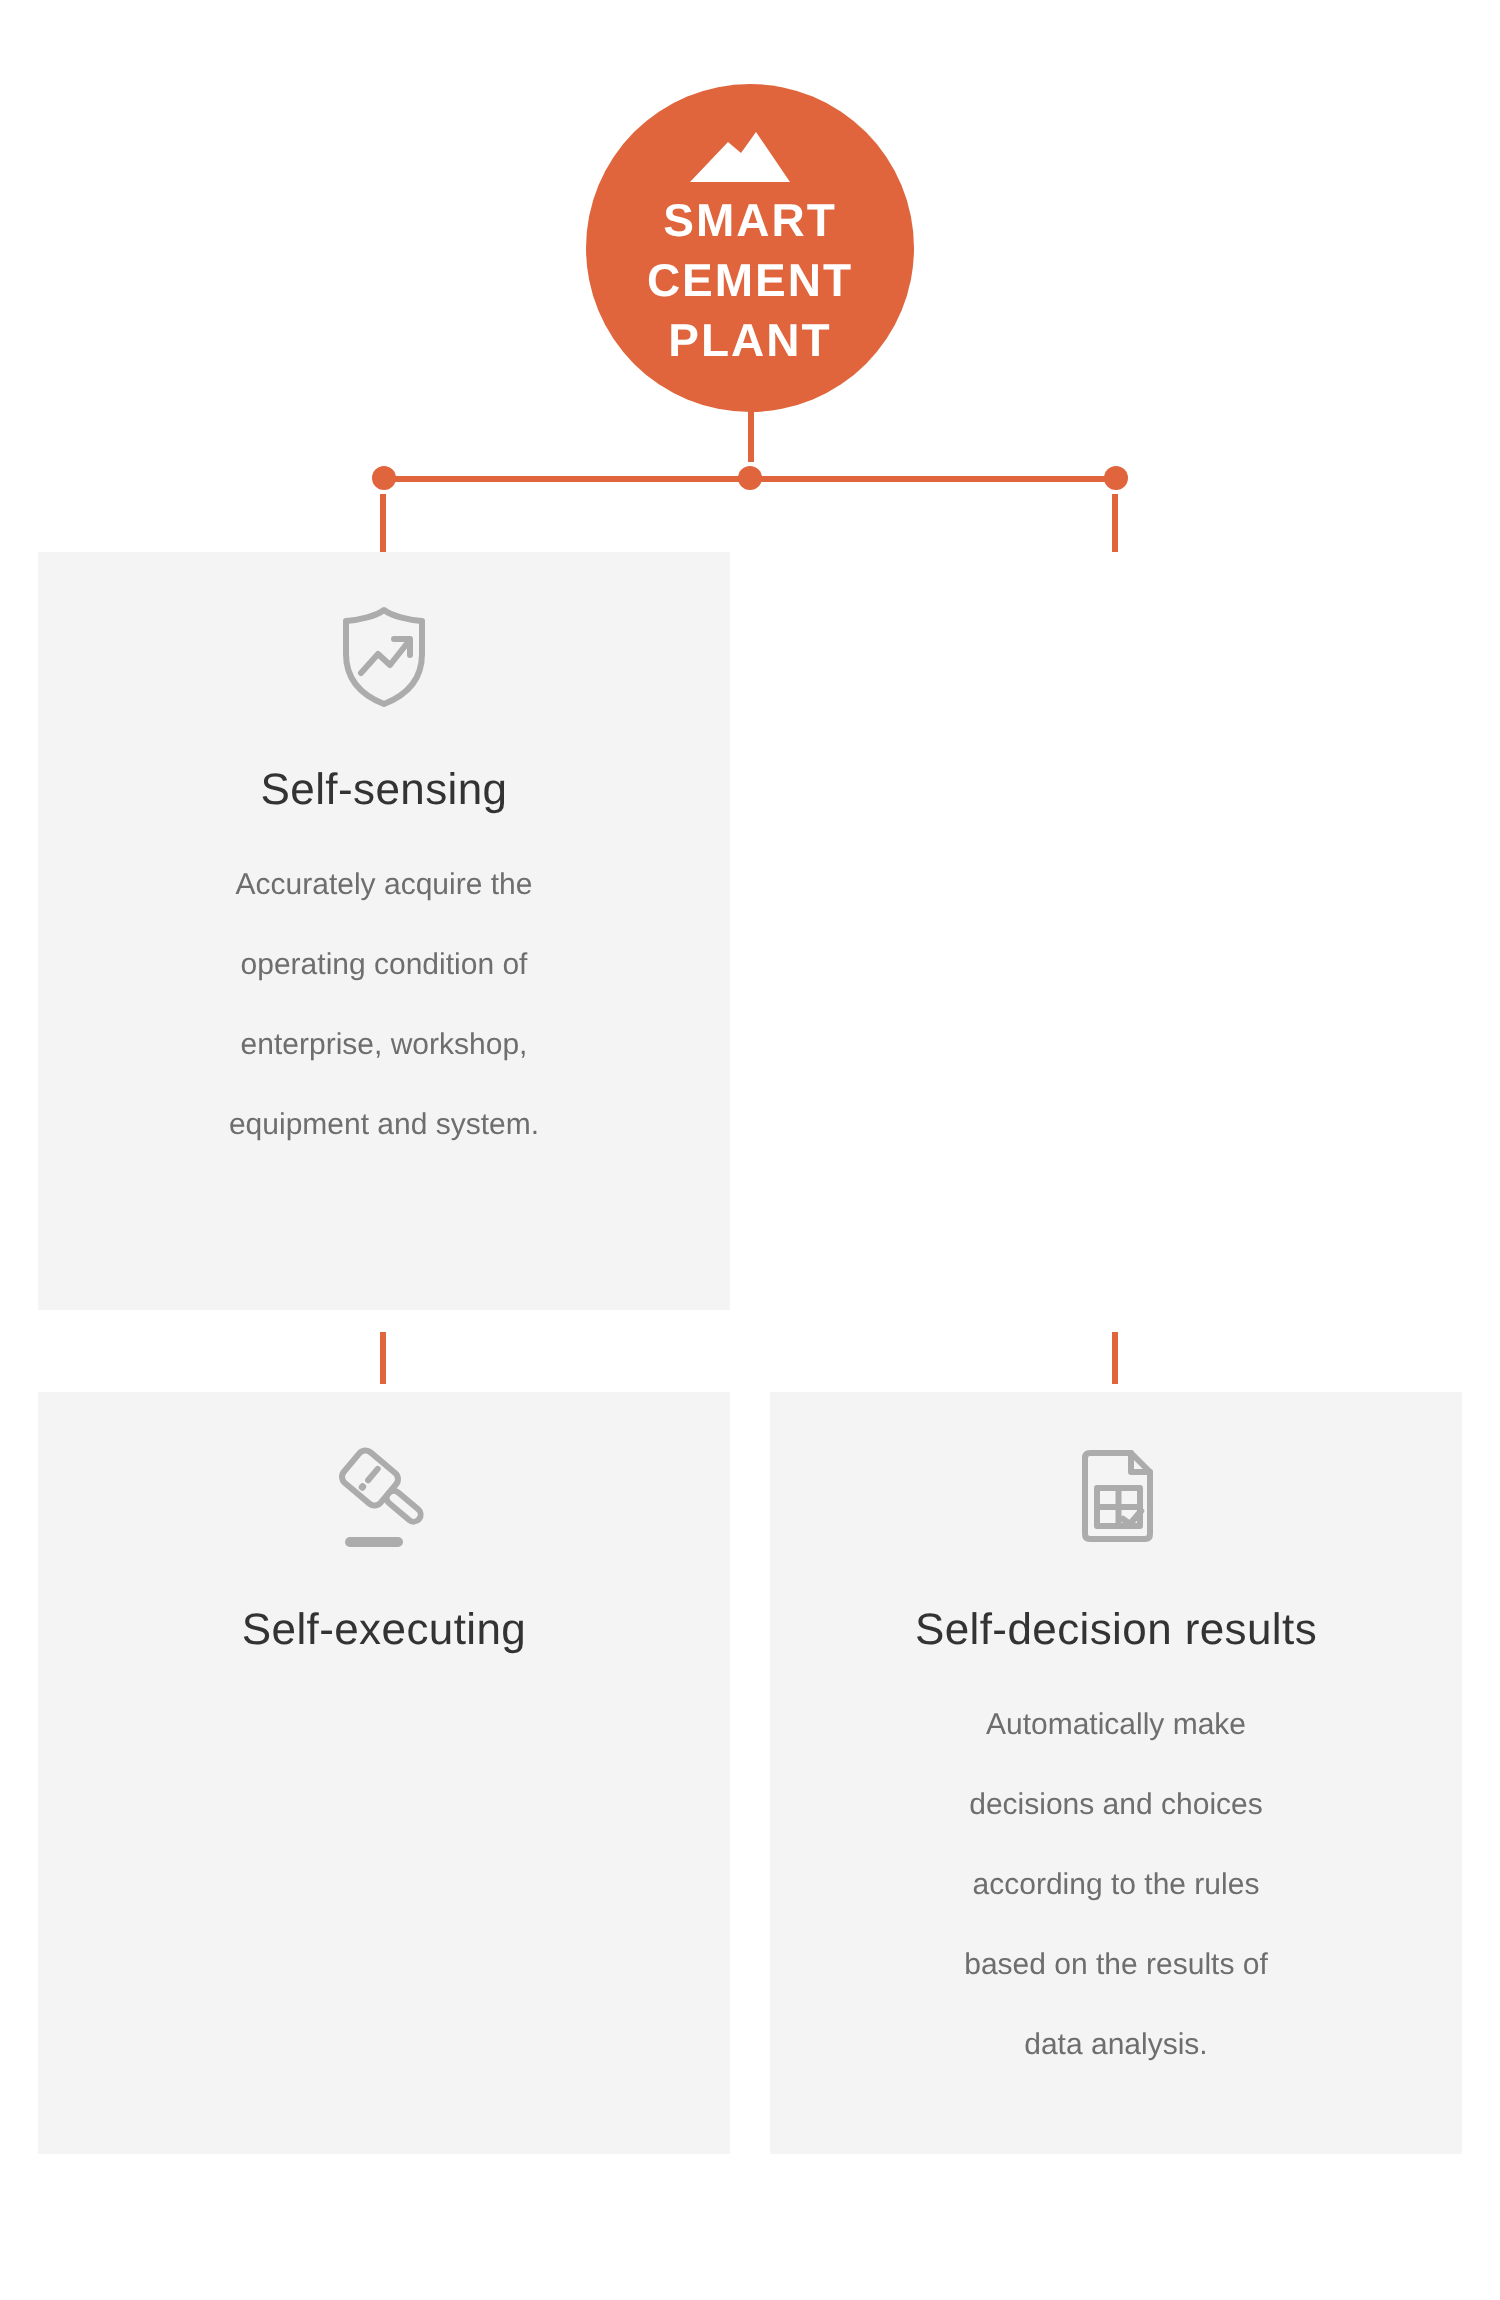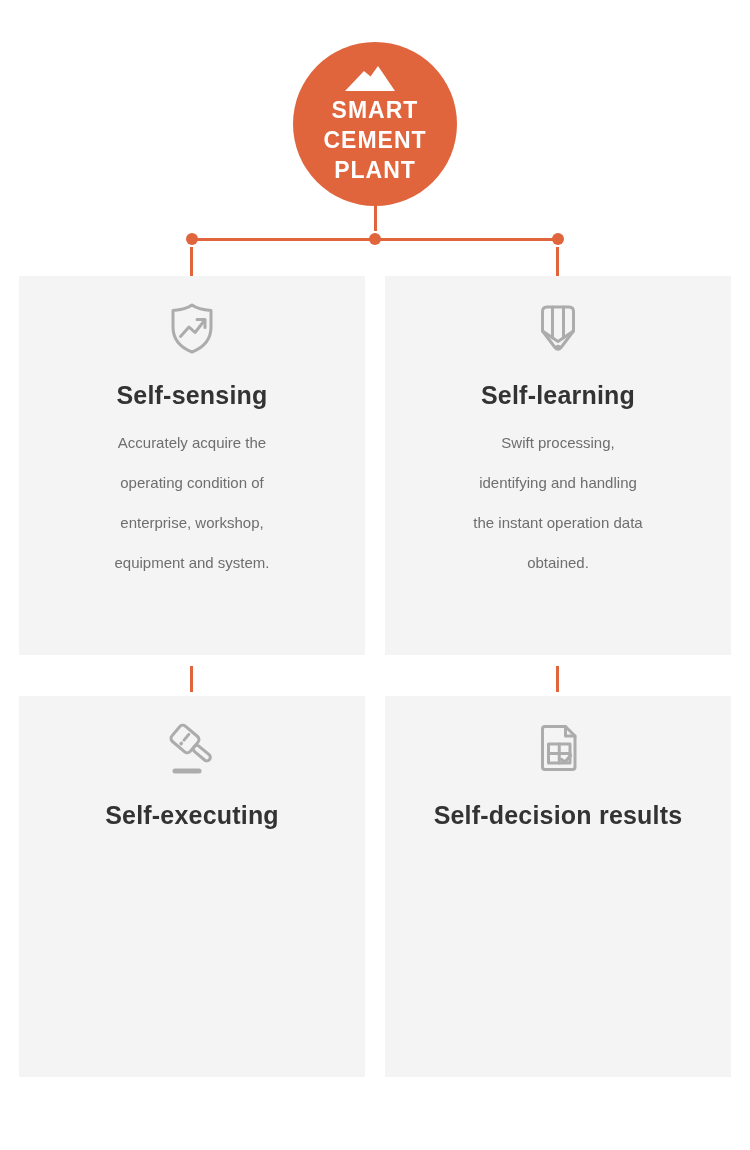--- a/index.html
+++ b/index.html
@@ -67,23 +67,23 @@
   .col2 { left: 385px; }
   .card .icon-wrap {
     margin-top: 22px;
     height: 60px;
     display: flex;
     align-items: center;
     justify-content: center;
   }
   .card h2 {
     margin: 22px 0 0 0;
-    font-size: 25px;
+    font-size: 22px;
     line-height: 30px;
-    font-weight: bold;
+    font-weight: normal;
     color: #333333;
     letter-spacing: 0.2px;
   }
   .card p {
     margin: 13px 0 0 0;
     font-size: 15px;
     line-height: 40px;
     color: #6E6E6E;
     white-space: pre-line;
   }
@@ -121,36 +121,20 @@
         <polyline points="35 21.5, 43 21.5, 43 29.5"></polyline>
       </svg>
     </div>
     <h2>Self-sensing</h2>
     <p>Accurately acquire the
 operating condition of
 enterprise, workshop,
 equipment and system.</p>
   </div>
 
-  <div class="card row1 col2">
-    <div class="icon-wrap">
-      <svg class="icon-svg" width="60" height="60" viewBox="0 0 60 60" aria-hidden="true">
-        <path d="M19 9 H41 Q45.5 9 45.5 13.5 V33 L33 49.5 Q30 53 27 49.5 L14.5 33 V13.5 Q14.5 9 19 9 Z"></path>
-        <line x1="24.5" y1="9" x2="24.5" y2="39.8"></line>
-        <line x1="35.5" y1="9" x2="35.5" y2="39.8"></line>
-        <path d="M14.5 33 L30 43.5 L45.5 33"></path>
-        <ellipse cx="30" cy="49.3" rx="3" ry="2.5" fill="#ACACAC" stroke="none"></ellipse>
-      </svg>
-    </div>
-    <h2>Self-learning</h2>
-    <p>Swift processing,
-identifying and handling
-the instant operation data
-obtained.</p>
-  </div>
 
   <div class="card row2 col1">
     <div class="icon-wrap">
       <svg class="icon-svg" width="60" height="60" viewBox="0 0 60 60" aria-hidden="true">
         <g transform="rotate(40 23 21)">
           <rect x="11" y="11" width="24" height="20" rx="4"></rect>
           <line x1="23" y1="15" x2="23" y2="22.5"></line>
           <line x1="23" y1="26.7" x2="23" y2="27" stroke-width="3.5"></line>
           <rect x="35" y="17.5" width="20" height="7" rx="3.5"></rect>
         </g>
@@ -165,15 +149,20 @@
       <svg class="icon-svg" width="60" height="60" viewBox="0 0 60 60" aria-hidden="true">
         <path d="M17 8.5 H37.5 L47 18 V49 Q47 51.5 44.5 51.5 H17 Q14.5 51.5 14.5 49 V11 Q14.5 8.5 17 8.5 Z"></path>
         <path d="M37.5 8.5 V18 H47"></path>
         <rect x="20.5" y="26" width="21.5" height="19"></rect>
         <line x1="31.25" y1="26" x2="31.25" y2="45"></line>
         <line x1="20.5" y1="35.5" x2="42" y2="35.5"></line>
         <polyline points="33.5 41.5, 37 44, 42.5 37.5" stroke-width="3.2"></polyline>
       </svg>
     </div>
     <h2>Self-decision results</h2>
+    <p>Automatically make
+decisions and choices
+according to the rules
+based on the results of
+data analysis.</p>
   </div>
 
 </div>
 
 </body></html>

